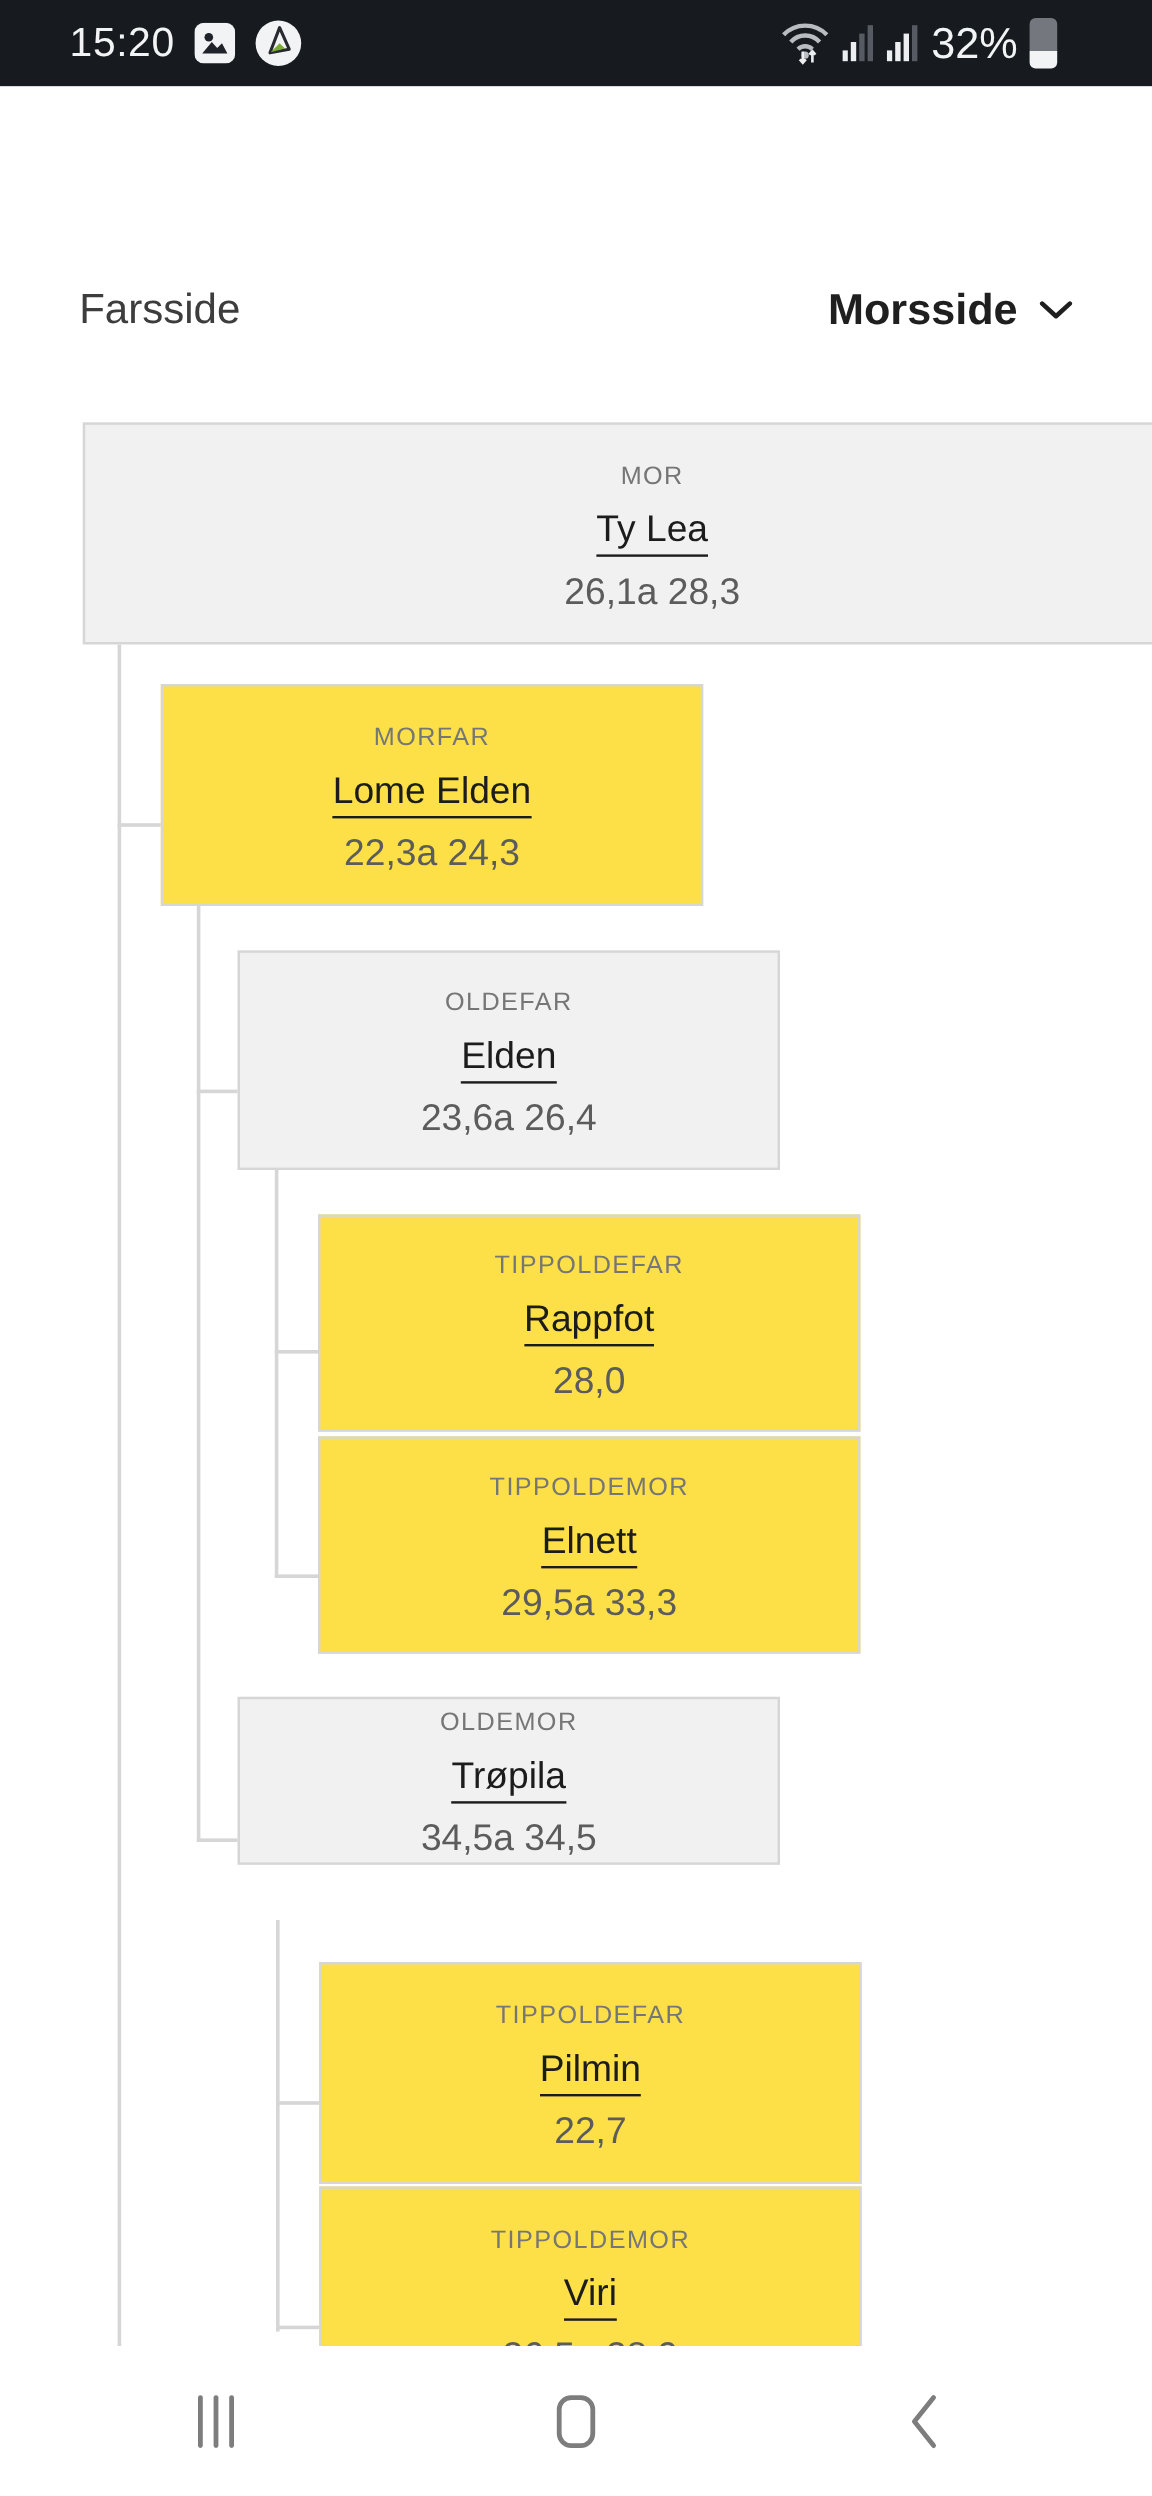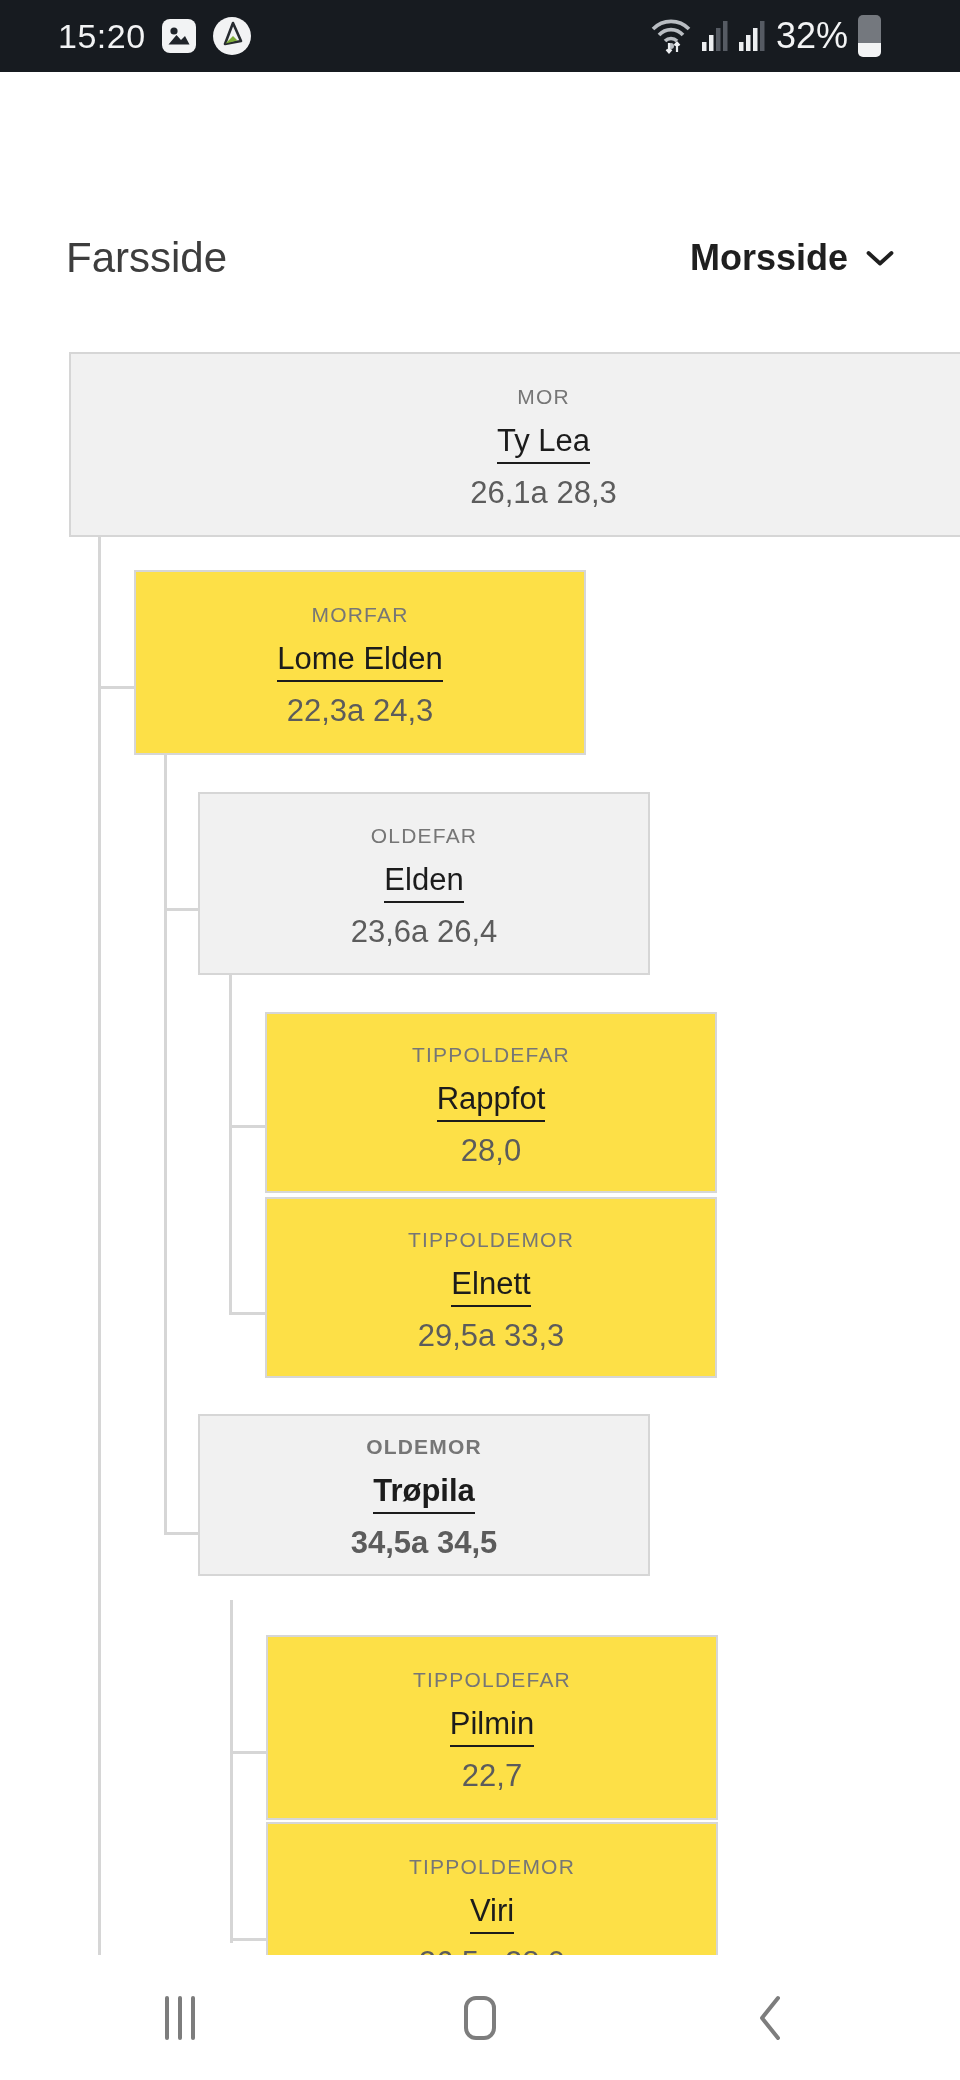--- a/index.html
+++ b/index.html
@@ -17,21 +17,21 @@
   .sb-right > * { margin-left:10px; display:flex; align-items:center; }
   .sb-pct { color:#f2f3f4; font-size:36px; }
   .battery { width:23px; height:42px; border-radius:5px;
     background:linear-gradient(to top, #f2f3f4 0%, #f2f3f4 34%, #74787e 34%, #74787e 100%); }
 
   
   .content { position:absolute; left:0; top:72px; width:960px; height:1883px; background:#fff; overflow:hidden; }
 
   .page-header { position:absolute; left:66px; right:66px; top:160px; height:52px;
     display:flex; align-items:center; justify-content:space-between; }
-  .title-left { font-size:42px; color:#3d3d3d; }
+  .title-left { font-size:35px; color:#3d3d3d; }
   .side-select { display:flex; align-items:center; background:none; border:none; cursor:pointer; }
   .side-select .sel-label { font-size:36px; font-weight:700; color:#1f1f1f; }
   .side-select svg { margin-left:18px; }
 
   
   .node { position:absolute; border:2px solid #d6d6d6; background:#fde047;
     display:flex; flex-direction:column; align-items:center; justify-content:center; text-align:center; }
   .node.shaded { background:#f1f1f1; }
   .relation { font-size:21px; line-height:44px; letter-spacing:1.2px; color:#767676; }
   .nname { font-size:31px; line-height:38px; color:#1c1c1c; text-decoration:none;
@@ -152,21 +152,21 @@
       <a class="nname">Rappfot</a>
       <div class="nvalues">28,0</div>
     </div>
 
     <div class="node" style="left:265px; top:1125px; width:452px; height:181px;">
       <div class="relation">TIPPOLDEMOR</div>
       <a class="nname">Elnett</a>
       <div class="nvalues">29,5a 33,3</div>
     </div>
 
-    <div class="node shaded" style="left:198px; top:1342px; width:452px; height:162px;font-weight:bold;">
+    <div class="node shaded" style="left:198px; top:1342px; width:452px; height:140px;">
       <div class="relation">OLDEMOR</div>
       <a class="nname">Trøpila</a>
       <div class="nvalues">34,5a 34,5</div>
     </div>
 
     <div class="node" style="left:266px; top:1563px; width:452px; height:185px;">
       <div class="relation">TIPPOLDEFAR</div>
       <a class="nname">Pilmin</a>
       <div class="nvalues">22,7</div>
     </div>

